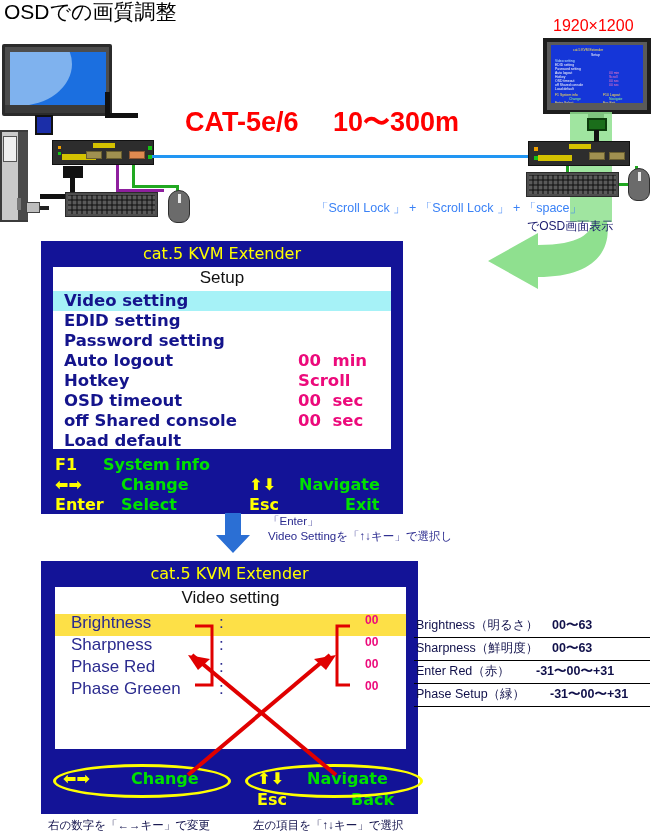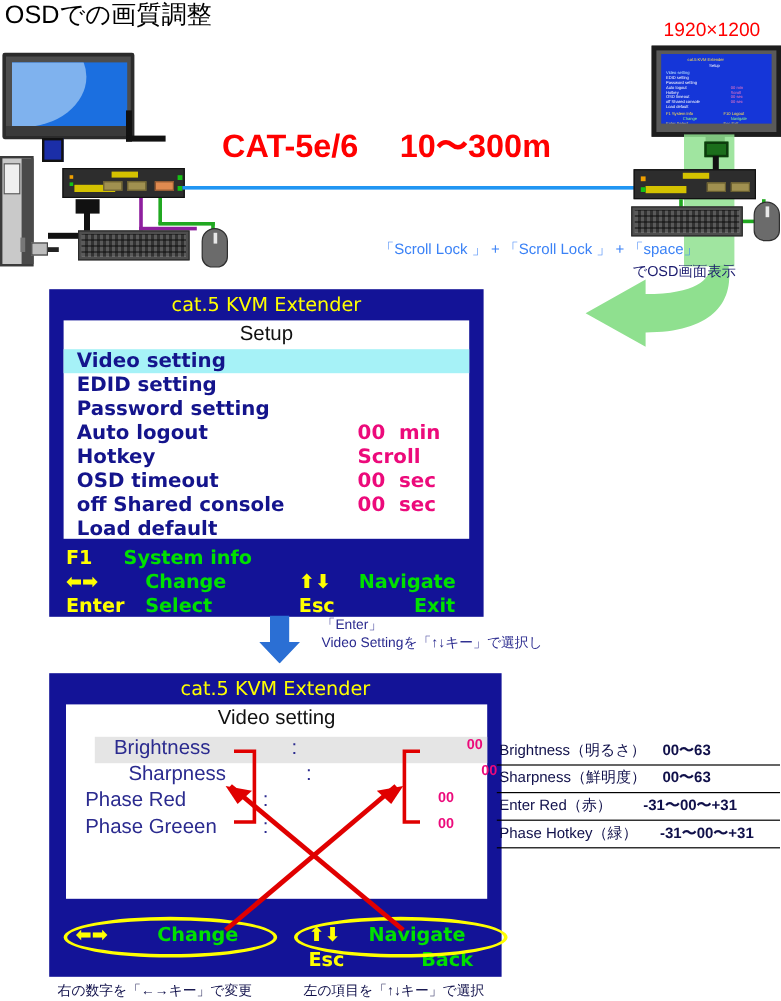--- a/index.html
+++ b/index.html
@@ -100,21 +100,21 @@
   .menu-row .lab{position:absolute;left:11px;top:0px;color:#14148c;font-size:16.5px;font-weight:bold;
       font-family:"DejaVu Sans",sans-serif;}
   .menu-row .val{position:absolute;left:245px;top:0px;color:#ec0a7b;font-size:16.5px;font-weight:bold;
       font-family:"DejaVu Sans",sans-serif;white-space:pre;}
   .foot{position:absolute;color:#ffff00;font-size:16px;font-weight:bold;font-family:"DejaVu Sans",sans-serif;}
   .foot.g{color:#00e000;}
   .arrowglyph{font-family:"DejaVu Sans",sans-serif;}
 
   
   .vrow{position:absolute;left:0;right:0;height:22px;}
-  .vrow.sel{background:#e5e5e5;margin-left:24px;}
+  .vrow.sel{background:#fde047;}
   .vrow .lab{position:absolute;left:16px;top:-1px;color:#2b2b8f;font-size:17px;}
   .vrow .colon{position:absolute;left:164px;top:-1px;color:#2b2b8f;font-size:17px;}
   .vrow .val{position:absolute;left:310px;top:-1px;color:#ec0a7b;font-size:12px;font-weight:bold;}
 
   
   #legend{left:414px;top:615px;width:236px;}
   #legend .lr{position:relative;height:22px;border-bottom:1px solid #000;}
   #legend .lname{position:absolute;left:2px;top:2px;font-size:12.5px;color:#10104a;white-space:nowrap;}
   #legend .lrange{position:absolute;top:2px;font-size:12.5px;color:#10104a;white-space:nowrap;font-weight:bold;}
 
@@ -300,21 +300,21 @@
 <div class="osd" id="video-osd" style="left:41px;top:561px;width:377px;height:253px;">
   <div class="title" style="top:3px;">cat.5 KVM Extender</div>
   <div class="white" style="left:14px;top:26px;width:351px;height:162px;">
     <div class="sub" style="top:1px;">Video setting</div>
 
     <div class="vrow sel" style="top:27px;">
       <span class="lab">Brightness</span>
       <span class="colon">:</span>
       <span class="val">00</span>
     </div>
-    <div class="vrow" style="top:49px;margin-left:36px;">
+    <div class="vrow" style="top:49px;">
       <span class="lab">Sharpness</span>
       <span class="colon">:</span>
       <span class="val">00</span>
     </div>
     <div class="vrow" style="top:71px;">
       <span class="lab">Phase Red</span>
       <span class="colon">:</span>
       <span class="val">00</span>
     </div>
     <div class="vrow" style="top:93px;">
@@ -355,19 +355,19 @@
   </div>
   <div class="lr">
     <span class="lname">Sharpness（鮮明度）</span>
     <span class="lrange" style="left:138px;">00〜63</span>
   </div>
   <div class="lr">
     <span class="lname">Enter Red（赤）</span>
     <span class="lrange" style="left:122px;">-31〜00〜+31</span>
   </div>
   <div class="lr">
-    <span class="lname">Phase Hotkey（緑）</span>
+    <span class="lname">Phase Setup（緑）</span>
     <span class="lrange" style="left:136px;">-31〜00〜+31</span>
   </div>
 </div>
 
 <div class="botcap" style="left:48px;">右の数字を「←→キー」で変更</div>
 <div class="botcap" style="left:253px;">左の項目を「↑↓キー」で選択</div>
 
 </body></html>

